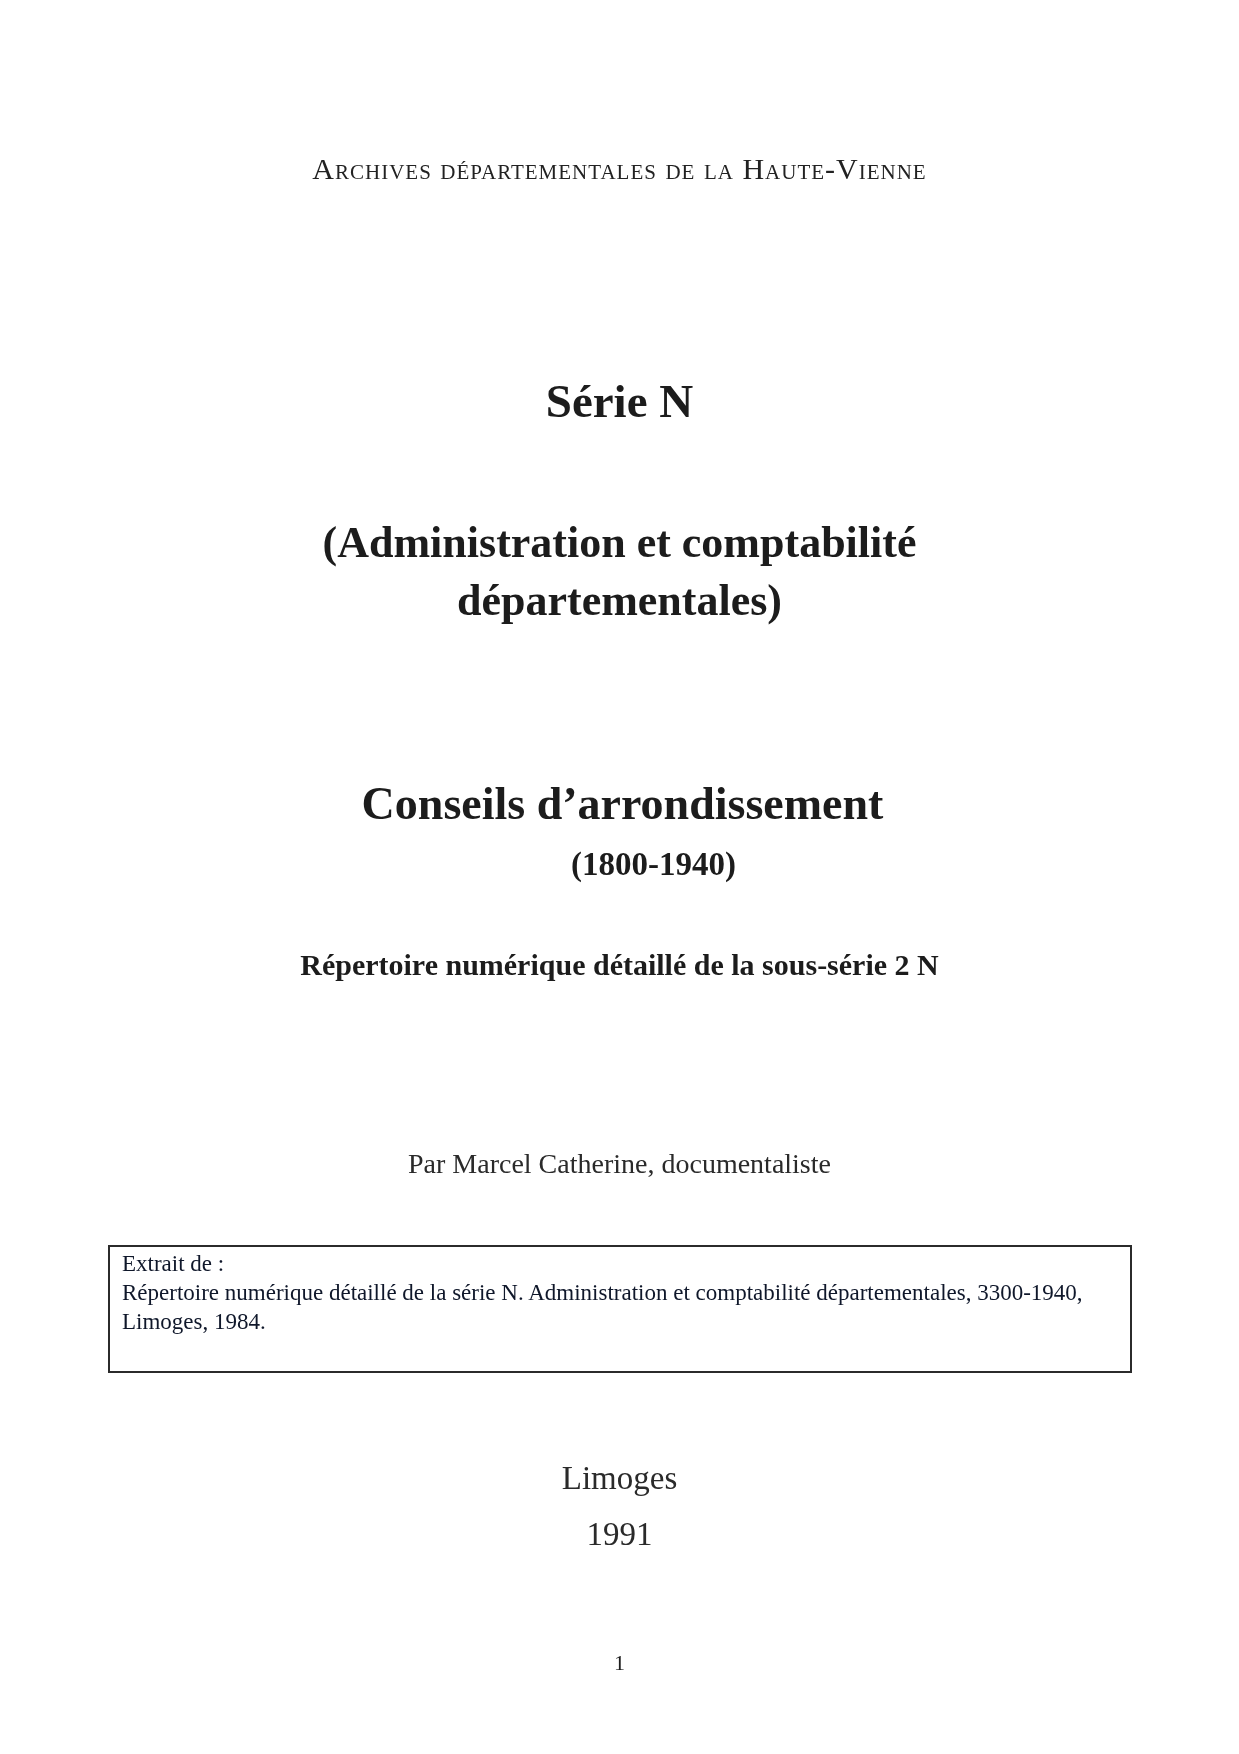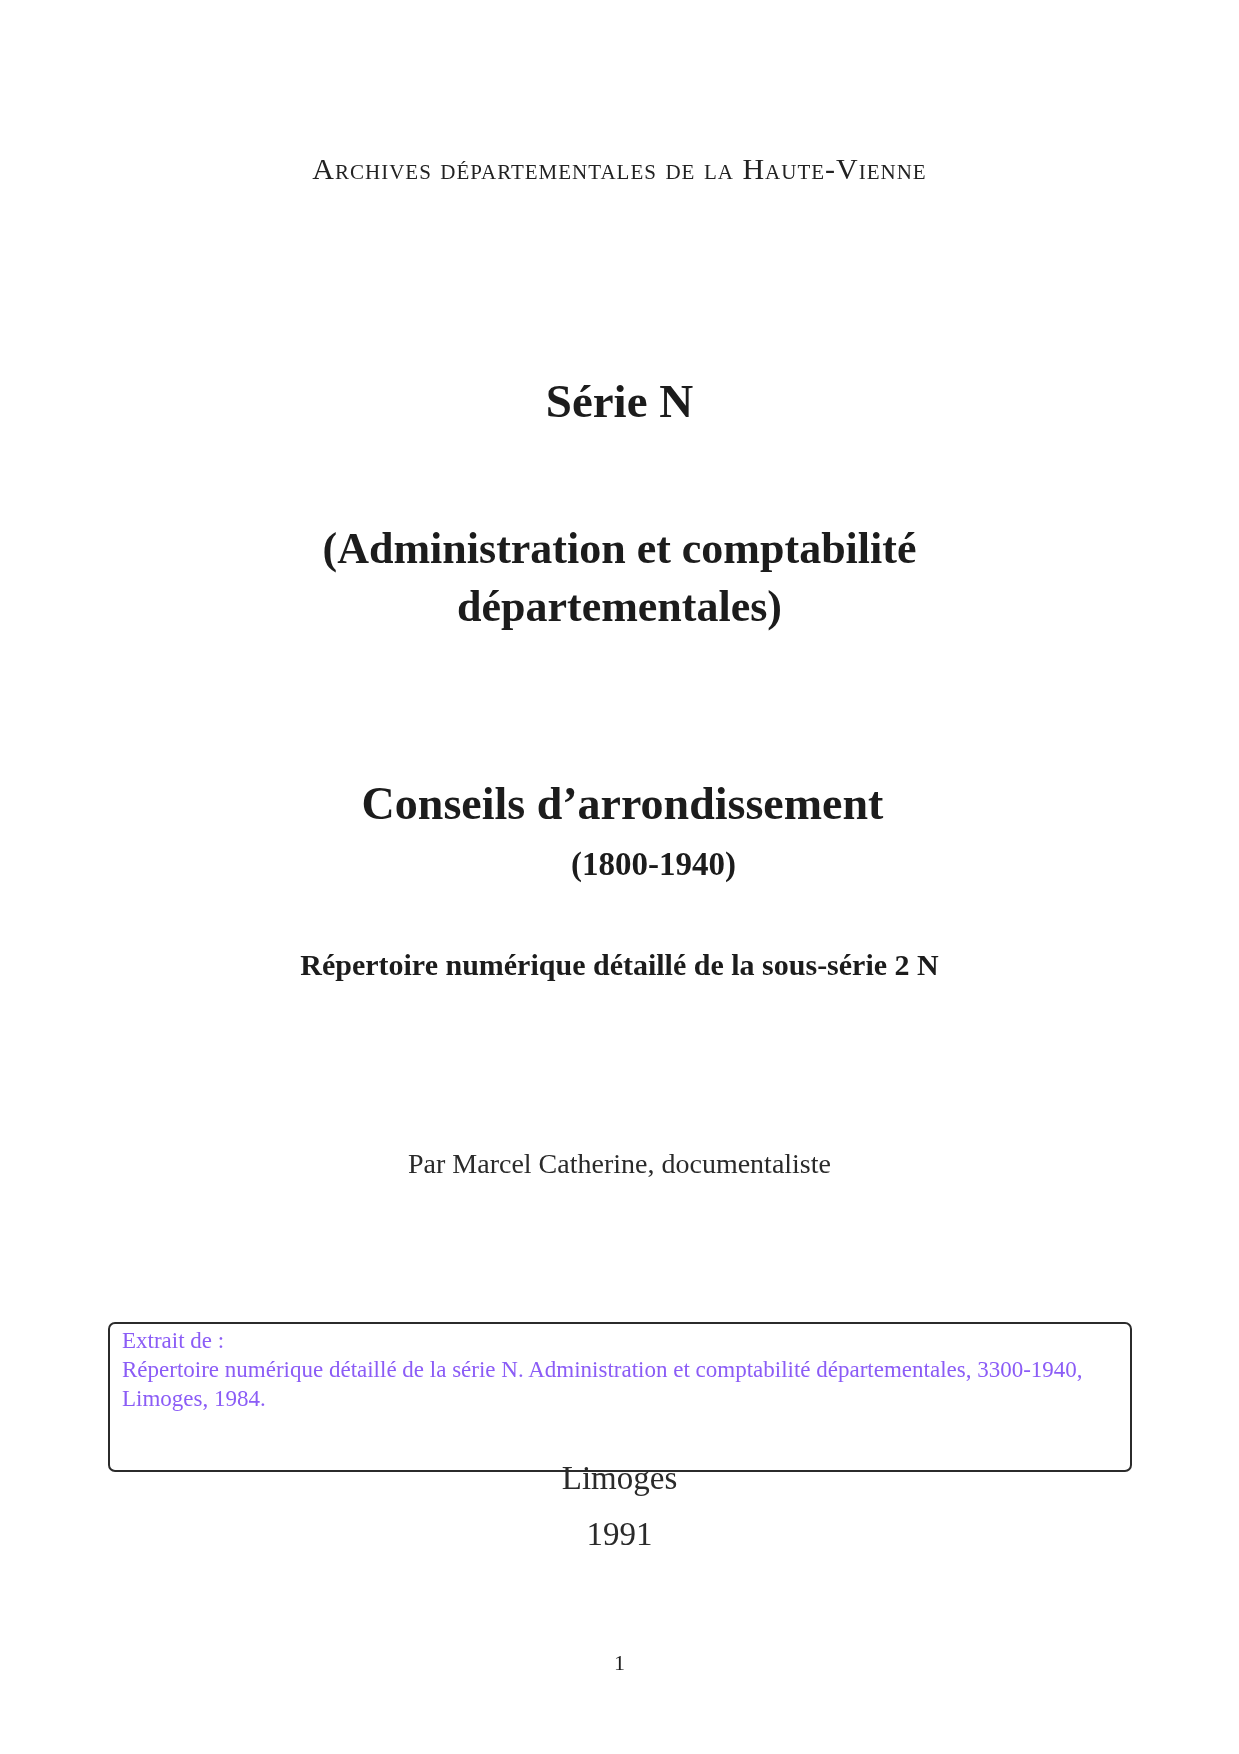--- a/index.html
+++ b/index.html
@@ -1,15 +1,15 @@
 <!DOCTYPE html>
 <html><head>
 <meta charset="utf-8">
 <style>
-  * { margin: 0; padding: 0; box-sizing: border-box; border-radius: 7px; }
+  * { margin: 0; padding: 0; box-sizing: border-box; }
   html, body { background: #ffffff; }
   .page {
     position: relative;
     width: 1239px;
     height: 1754px;
     margin: 0 auto;
     background: #ffffff;
     color: #1c1c1c;
     font-family: "Liberation Serif", serif;
     overflow: hidden;
@@ -24,21 +24,21 @@
     color: #222;
   }
   .series-title {
     top: 374px;
     font-size: 47px;
     font-weight: bold;
   }
   .series-subtitle-wrap { position: absolute; top: 512px; left: 0; width: 100%; }
   .series-subtitle {
     max-width: 830px;
-    margin: 8px auto;
+    margin: 2px auto;
     text-align: center;
     font-size: 44px;
     font-weight: bold;
     line-height: 58px;
   }
   .section-title {
     top: 777px;
     font-size: 46px;
     font-weight: bold;
     padding-left: 6px;
@@ -55,29 +55,29 @@
     font-weight: bold;
   }
   .author-line {
     top: 1148px;
     font-size: 28px;
     color: #2a2a2a;
   }
   .extract-box {
     position: absolute;
     left: 108px;
-    top: 1322px;
+    top: 1245px;
     width: 1024px;
-    height: 150px;
+    height: 128px;
     border: 2px solid #2b2b2b;
     padding: 2px 12px 0 12px;
     font-size: 23px;
     line-height: 29px;
     text-align: left;
-    color: #8b5cf6;
+    color: #0f172a;
   }
   .extract-box .box-line { white-space: nowrap; }
   .place-line {
     top: 1460px;
     font-size: 33px;
     color: #2a2a2a;
   }
   .year-line {
     top: 1516px;
     font-size: 33px;

